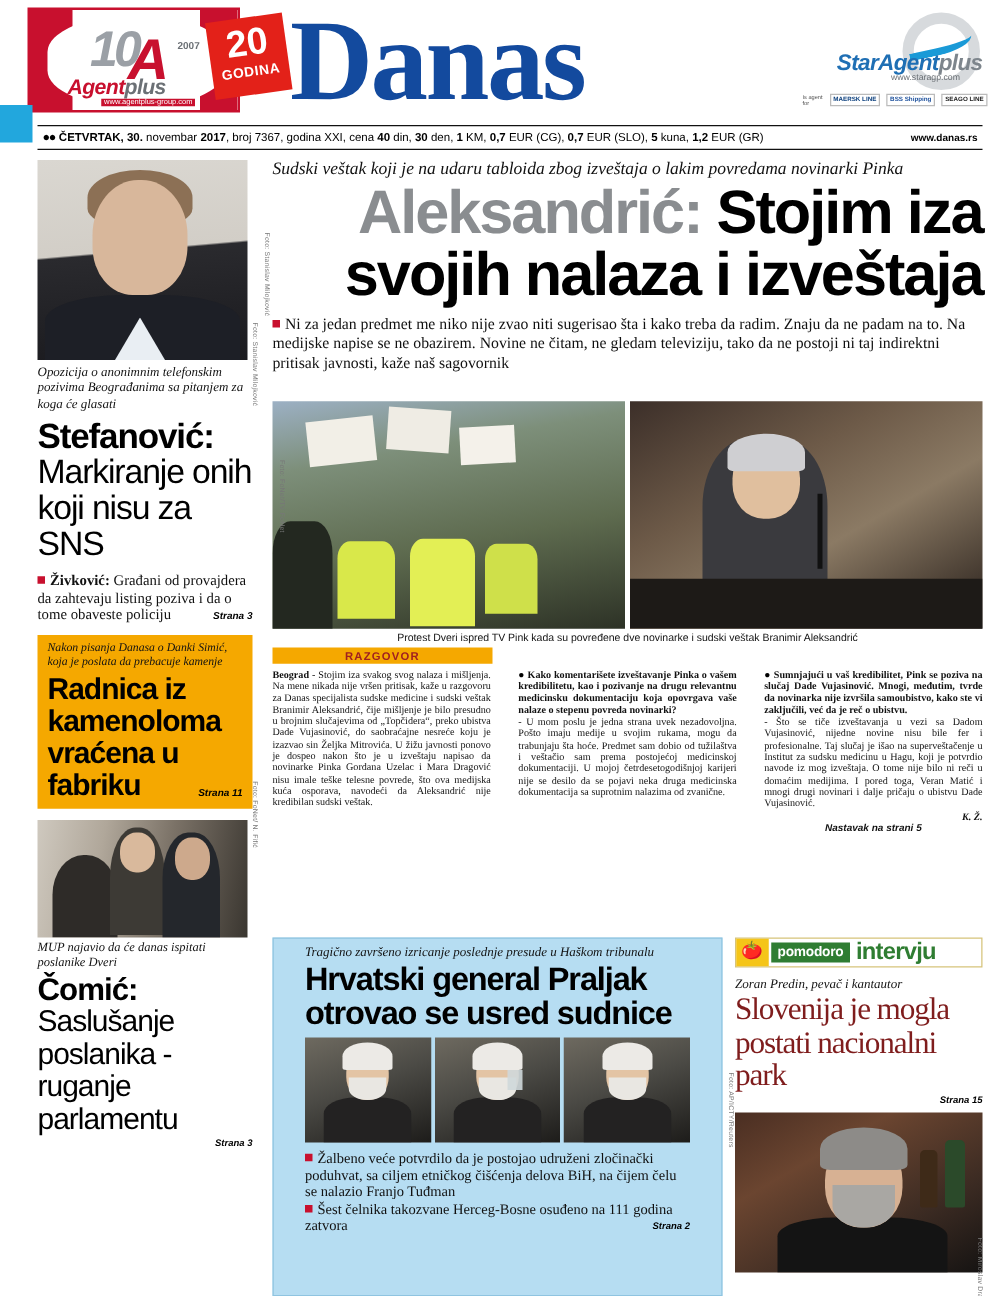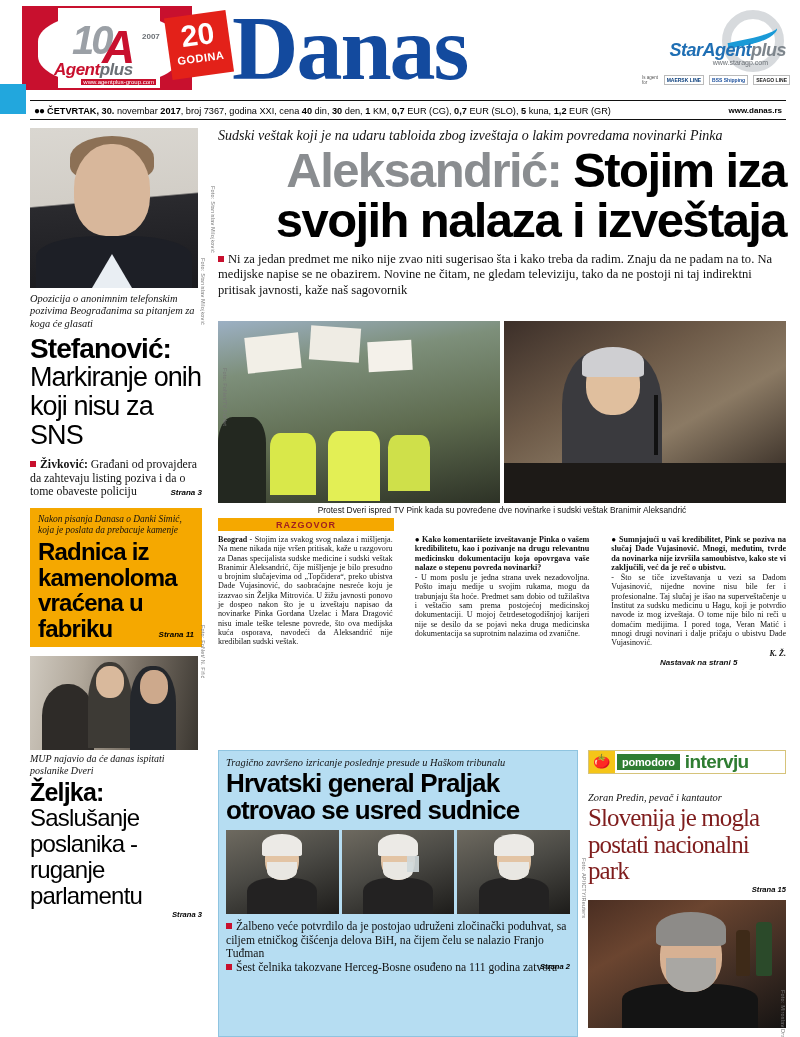--- a/index.html
+++ b/index.html
@@ -264,21 +264,21 @@
   .rc p { margin-bottom: 1px; }
   .rc .q { font-weight: bold; }
   .rc .lead-city { font-weight: bold; }
   .rc .sig { font-style: italic; font-weight: bold; text-align: right; display: block; }
   .rc .cont { font-family: "Liberation Sans", sans-serif; font-style: italic; font-weight: bold; font-size: 8px; text-align: center; display: block; }
   .dot { color: #000; }
 
   
   .praljak {
     position: absolute; left: 188px; top: 622px; width: 360px; height: 287px;
-    background: #b6ddf2; border: 1px solid #8fc4e0; padding: 6px 7px;
+    background: #b6ddf2; border: 1px solid #8fc4e0; padding: 6px 25px;
   }
   .praljak .kicker {
     font-family: "Liberation Serif", serif; font-style: italic; font-size: 10.4px; color: #111;
   }
   .praljak h2 {
     font-family: "Liberation Sans", sans-serif; font-weight: bold; font-size: 26px;
     line-height: 27px; color: #000; letter-spacing: -0.9px; margin-top: 2px;
   }
   .pr-photos { display: flex; gap: 3px; margin-top: 6px; }
   .pr-ph {
@@ -327,21 +327,21 @@
   .pom-tag {
     background: #2f7d32; color: #fff; font-family: "Liberation Sans", sans-serif;
     font-weight: bold; font-size: 11px; padding: 2px 5px; margin-left: 2px; letter-spacing: -0.2px;
   }
   .int-word {
     font-family: "Liberation Sans", sans-serif; font-weight: bold; font-size: 19px;
     color: #2f7d32; margin-left: 5px; letter-spacing: -0.6px;
   }
   .intervju .kicker {
     font-family: "Liberation Serif", serif; font-style: italic; font-size: 10.4px;
-    color: #111; margin-top: 18px;
+    color: #111; margin-top: 8px;
   }
   .intervju h2 {
     font-family: Liberation Serif, serif; font-weight: normal; font-size: 25px;
     line-height: 26.5px; color: #7f1d1d; letter-spacing: -0.9px; margin-top: 2px;
   }
   .intervju .pg {
     font-family: "Liberation Sans", sans-serif; font-weight: bold; font-style: italic;
     font-size: 7.6px; text-align: right; margin-top: 0px;
   }
   .photo.predin {
@@ -434,21 +434,21 @@
         <div class="m-h1"></div>
         <div class="m-h2"></div>
         <div class="m-f2"></div>
         <div class="m-h3"></div>
         <div class="m-f3"></div>
       </div>
       <div class="credit-v" style="left:170px; top:497px;">Foto: FoNet/ N. Fifić</div>
 
       <div class="comic">
         <div class="cap-italic">MUP najavio da će danas ispitati poslanike Dveri</div>
-        <div class="nm">Željka:</div>
+        <div class="nm">Čomić:</div>
         <div class="rest">Saslušanje poslanika - ruganje parlamentu</div>
         <div class="pg">Strana 3</div>
       </div>
     </div>
 
     <div class="lead">
       <div class="kicker">Sudski veštak koji je na udaru tabloida zbog izveštaja o lakim povredama novinarki Pinka</div>
       <h1><span class="gray">Aleksandrić:</span><span> Stojim iza</span><br><span>svojih nalaza i izveštaja</span></h1>
       <div class="summary"><span class="bullet-sq"></span><span>Ni za jedan predmet me niko nije zvao niti sugerisao šta i kako treba da radim. Znaju da ne padam na to. Na medijske napise se ne obazirem. Novine ne čitam, ne gledam televiziju, tako da ne postoji ni taj indirektni pritisak javnosti, kaže naš sagovornik</span></div>
     </div>

